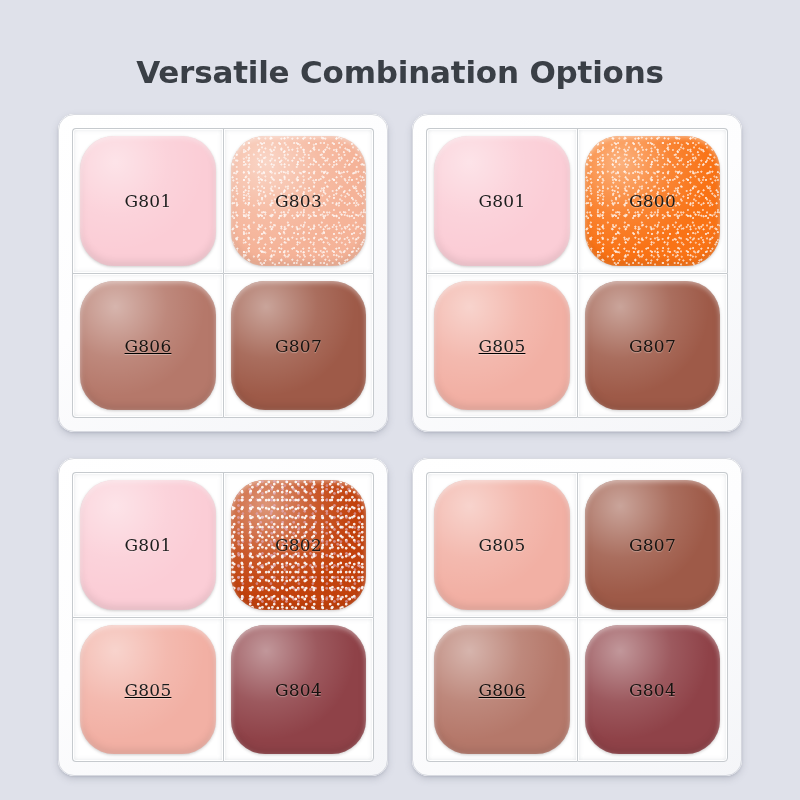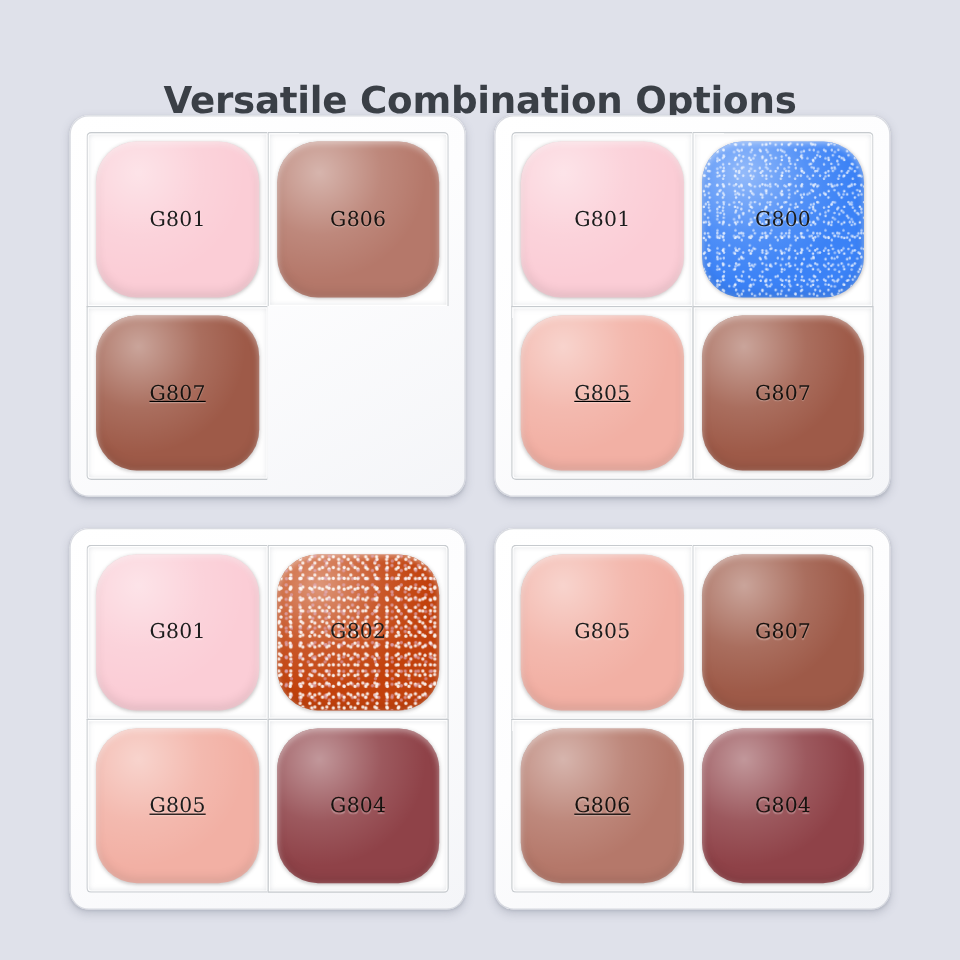--- a/index.html
+++ b/index.html
@@ -18,35 +18,35 @@
 
   .page {
     width: 800px;
     height: 800px;
     position: relative;
     box-sizing: border-box;
   }
 
   .page-title {
     position: absolute;
-    top: 64px;
+    top: 52px;
     left: 0;
     width: 800px;
     text-align: center;
     font-family: "DejaVu Sans", sans-serif;
     font-size: 31px;
     font-weight: bold;
     letter-spacing: -0.2px;
     color: #3a3f46;
     line-height: 40px;
   }
 
   .palette-grid {
     position: absolute;
-    top: 96px;
+    top: 114px;
     left: 58px;
     width: 684px;
     height: 672px;
     display: grid;
     grid-template-columns: 330px 330px;
     grid-template-rows: 318px 318px;
     column-gap: 24px;
     row-gap: 26px;
   }
 
@@ -192,41 +192,46 @@
   <div class="palette-grid">
 
     <div class="palette">
       <div class="tray">
         <div class="cell">
           <div class="pan" style="background: rgb(251, 205, 214);">
             <span class="pan-label">G801</span>
           </div>
         </div>
         <div class="cell">
+          <div class="pan shimmer" style="background: rgb(245, 179, 152);">
+            <span class="pan-label">G803</span>
+          </div>
+        </div>
+        <div class="cell">
           <div class="pan dark" style="background: rgb(181, 120, 106);">
             <span class="pan-label">G806</span>
           </div>
         </div>
         <div class="cell">
           <div class="pan dark" style="background: rgb(158, 90, 72);">
             <span class="pan-label">G807</span>
           </div>
         </div>
       </div>
     </div>
 
     <div class="palette">
       <div class="tray">
         <div class="cell">
           <div class="pan" style="background: rgb(251, 205, 214);">
             <span class="pan-label">G801</span>
           </div>
         </div>
         <div class="cell">
-          <div class="pan shimmer" style="background: #3b82f6;">
+          <div class="pan shimmer" style="background: #f97316;">
             <span class="pan-label">G800</span>
           </div>
         </div>
         <div class="cell">
           <div class="pan" style="background: rgb(242, 176, 164);">
             <span class="pan-label">G805</span>
           </div>
         </div>
         <div class="cell">
           <div class="pan dark" style="background: rgb(158, 90, 72);">

